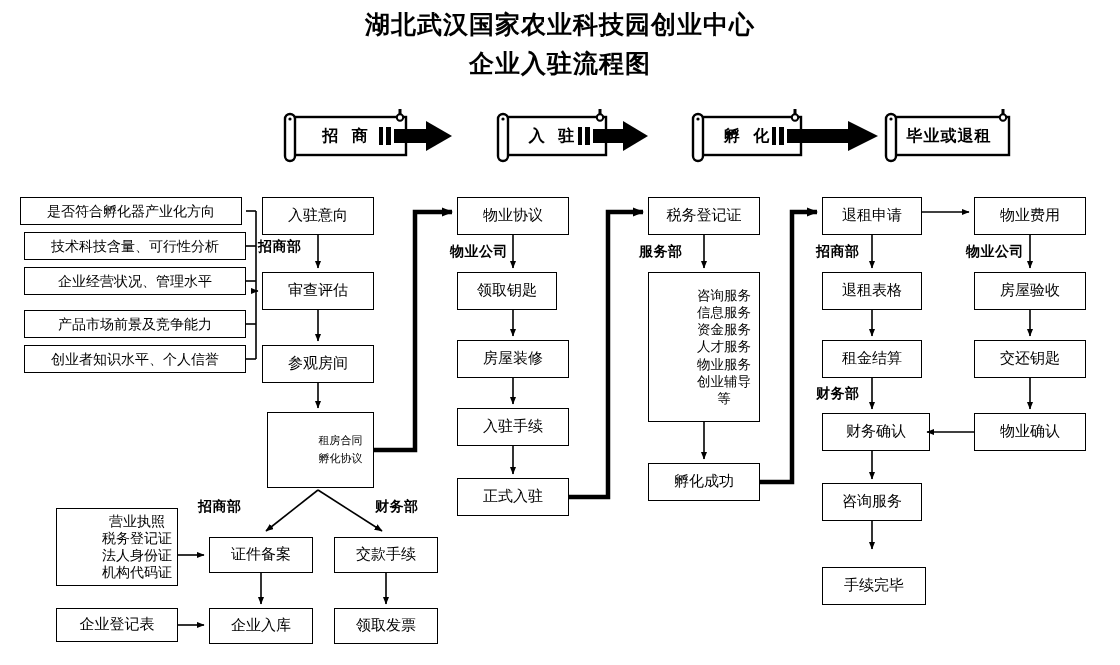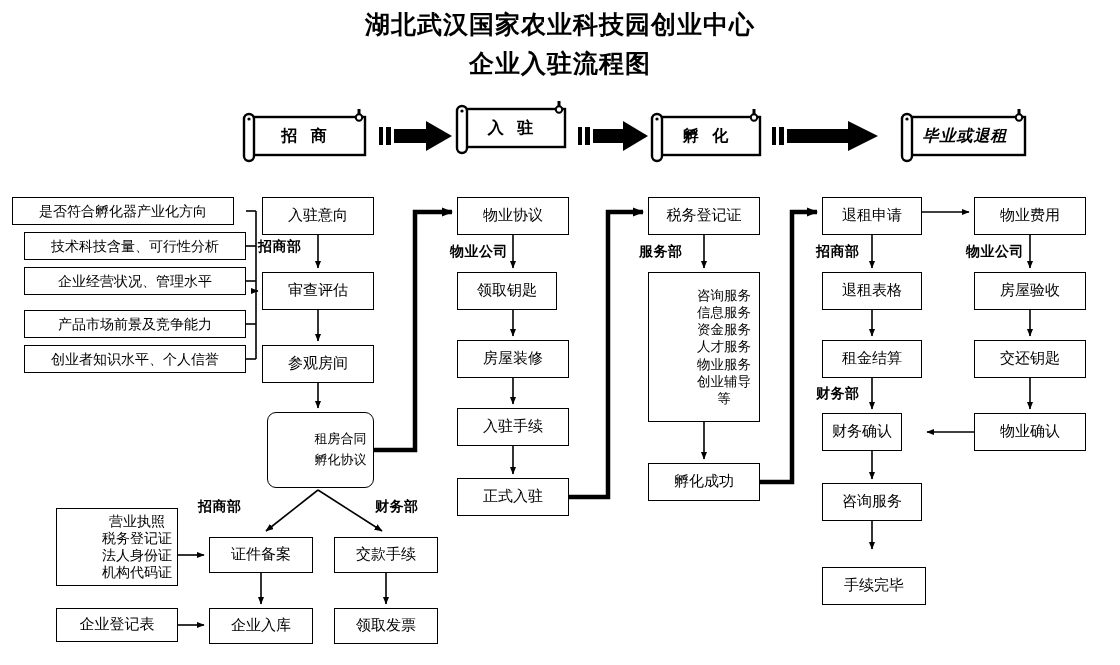--- a/index.html
+++ b/index.html
@@ -11,21 +11,21 @@
   #stage{position:absolute;left:0;top:0;width:1120px;height:665px;}
   .ttl{position:absolute;width:100%;text-align:center;font-size:25px;font-weight:700;letter-spacing:1px;}
   .node{
     position:absolute;border:1.6px solid #000;background:#fff;
     display:flex;align-items:center;justify-content:center;
     font-size:15px;line-height:1.15;text-align:center;box-sizing:border-box;
   }
   .node.small{font-size:14px;}
   .node.multi{flex-direction:column;justify-content:center;font-size:13.5px;line-height:1.28;padding-left:40px;}
   .deptlbl{position:absolute;font-size:14px;font-weight:700;letter-spacing:.5px;white-space:nowrap;}
-  .banner{position:absolute;}
+  .banner{position:absolute;margin-left:41px;}
   .banner .btxt{
     position:absolute;left:0;top:0;width:100%;height:100%;
     display:flex;align-items:center;justify-content:center;
     font-size:16px;font-weight:700;letter-spacing:4px;
   }
   svg.lay{position:absolute;left:0;top:0;width:1120px;height:665px;pointer-events:none;}
 </style>
 </head>
 <body>
 
@@ -38,21 +38,21 @@
     <svg width="128" height="56" viewBox="0 0 128 56">
       <rect x="8" y="9" width="115" height="38" fill="#fff" stroke="#000" stroke-width="2.4"></rect>
       <rect x="2" y="6" width="10" height="47" rx="5" fill="#fff" stroke="#000" stroke-width="2.4"></rect>
       <circle cx="7" cy="11" r="1.6" fill="#000"></circle>
       <path d="M117,8 L117,1" stroke="#000" stroke-width="3"></path>
       <circle cx="117" cy="9.5" r="3.2" fill="#fff" stroke="#000" stroke-width="2"></circle>
     </svg>
     <div class="btxt">招  商</div>
   </div>
 
-  <div class="banner" style="left:455px;top:100px;width:115px;height:56px;">
+  <div class="banner" style="left:455px;top:108px;width:115px;height:56px;">
     <svg width="115" height="56" viewBox="0 0 115 56">
       <rect x="8" y="9" width="102" height="38" fill="#fff" stroke="#000" stroke-width="2.4"></rect>
       <rect x="2" y="6" width="10" height="47" rx="5" fill="#fff" stroke="#000" stroke-width="2.4"></rect>
       <circle cx="7" cy="11" r="1.6" fill="#000"></circle>
       <path d="M104,8 L104,1" stroke="#000" stroke-width="3"></path>
       <circle cx="104" cy="9.5" r="3.2" fill="#fff" stroke="#000" stroke-width="2"></circle>
     </svg>
     <div class="btxt">入  驻</div>
   </div>
 
@@ -60,42 +60,42 @@
     <svg width="115" height="56" viewBox="0 0 115 56">
       <rect x="8" y="9" width="102" height="38" fill="#fff" stroke="#000" stroke-width="2.4"></rect>
       <rect x="2" y="6" width="10" height="47" rx="5" fill="#fff" stroke="#000" stroke-width="2.4"></rect>
       <circle cx="7" cy="11" r="1.6" fill="#000"></circle>
       <path d="M104,8 L104,1" stroke="#000" stroke-width="3"></path>
       <circle cx="104" cy="9.5" r="3.2" fill="#fff" stroke="#000" stroke-width="2"></circle>
     </svg>
     <div class="btxt">孵  化</div>
   </div>
 
-  <div class="banner" style="left:900px;top:108px;width:130px;height:56px;font-style:italic;">
+  <div class="banner" style="left:843px;top:108px;width:130px;height:56px;">
     <svg width="130" height="56" viewBox="0 0 130 56">
       <rect x="8" y="9" width="117" height="38" fill="#fff" stroke="#000" stroke-width="2.4"></rect>
       <rect x="2" y="6" width="10" height="47" rx="5" fill="#fff" stroke="#000" stroke-width="2.4"></rect>
       <circle cx="7" cy="11" r="1.6" fill="#000"></circle>
       <path d="M119,8 L119,1" stroke="#000" stroke-width="3"></path>
       <circle cx="119" cy="9.5" r="3.2" fill="#fff" stroke="#000" stroke-width="2"></circle>
     </svg>
     <div class="btxt" style="letter-spacing:1px;">毕业或退租</div>
   </div>
 
-  <div class="node small" style="left:12px;top:197px;width:222px;height:28px;">是否符合孵化器产业化方向</div>
+  <div class="node small" style="left:20px;top:197px;width:222px;height:28px;">是否符合孵化器产业化方向</div>
   <div class="node small" style="left:24px;top:232px;width:222px;height:28px;">技术科技含量、可行性分析</div>
   <div class="node small" style="left:24px;top:267px;width:222px;height:28px;">企业经营状况、管理水平</div>
   <div class="node small" style="left:24px;top:310px;width:222px;height:28px;">产品市场前景及竞争能力</div>
   <div class="node small" style="left:24px;top:345px;width:222px;height:28px;">创业者知识水平、个人信誉</div>
 
   <div class="node" style="left:262px;top:197px;width:112px;height:38px;">入驻意向</div>
   <div class="deptlbl" style="left:258px;top:238px;">招商部</div>
   <div class="node" style="left:262px;top:272px;width:112px;height:38px;">审查评估</div>
   <div class="node" style="left:262px;top:345px;width:112px;height:38px;">参观房间</div>
-  <div class="node multi" style="left:267px;top:412px;width:107px;height:76px;font-size:13px;border-radius:9px;">
+  <div class="node multi" style="left:267px;top:412px;width:107px;height:76px;font-size:11px;">
     <div style="padding:2px 0;">租房合同</div>
     <div style="padding:2px 0;">孵化协议</div>
   </div>
 
   <div class="node" style="left:457px;top:197px;width:112px;height:38px;">物业协议</div>
   <div class="deptlbl" style="left:450px;top:243px;">物业公司</div>
   <div class="node" style="left:457px;top:272px;width:100px;height:38px;">领取钥匙</div>
   <div class="node" style="left:457px;top:340px;width:112px;height:38px;">房屋装修</div>
   <div class="node" style="left:457px;top:408px;width:112px;height:38px;">入驻手续</div>
   <div class="node" style="left:457px;top:478px;width:112px;height:38px;">正式入驻</div>
@@ -111,21 +111,21 @@
     <div>创业辅导</div>
     <div>等</div>
   </div>
   <div class="node" style="left:822px;top:197px;width:100px;height:38px;">退租申请</div>
 
   <div class="node" style="left:648px;top:463px;width:112px;height:38px;">孵化成功</div>
   <div class="deptlbl" style="left:816px;top:243px;">招商部</div>
   <div class="node" style="left:822px;top:272px;width:100px;height:38px;">退租表格</div>
   <div class="node" style="left:822px;top:340px;width:100px;height:38px;">租金结算</div>
   <div class="deptlbl" style="left:816px;top:385px;">财务部</div>
-  <div class="node" style="left:822px;top:413px;width:80px;height:38px;">财务确认</div>
+  <div class="node" style="left:822px;top:413px;width:108px;height:38px;">财务确认</div>
   <div class="node" style="left:822px;top:483px;width:100px;height:38px;">咨询服务</div>
   <div class="node" style="left:822px;top:567px;width:104px;height:38px;">手续完毕</div>
 
   <div class="node" style="left:974px;top:197px;width:112px;height:38px;">物业费用</div>
   <div class="deptlbl" style="left:966px;top:243px;">物业公司</div>
   <div class="node" style="left:974px;top:272px;width:112px;height:38px;">房屋验收</div>
   <div class="node" style="left:974px;top:340px;width:112px;height:38px;">交还钥匙</div>
   <div class="node" style="left:974px;top:413px;width:112px;height:38px;">物业确认</div>
 
   <div class="node multi" style="left:56px;top:508px;width:122px;height:78px;font-size:14px;line-height:1.22;">

